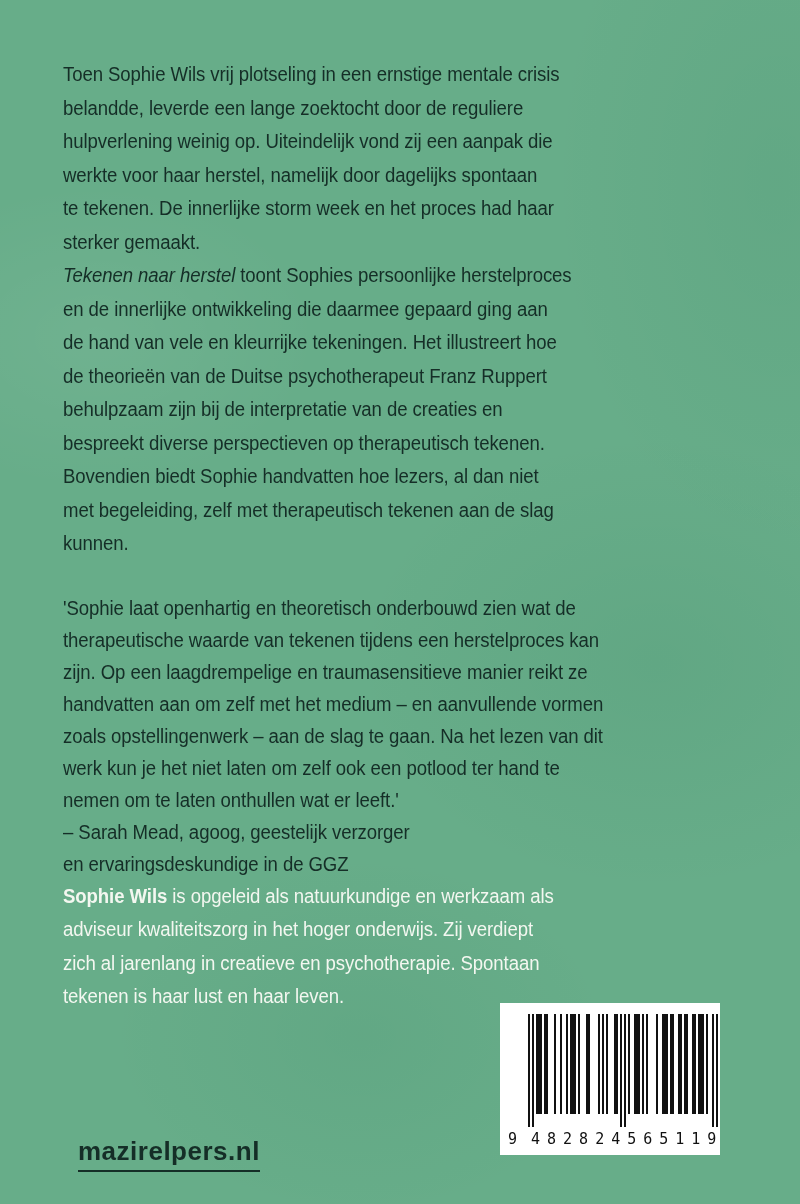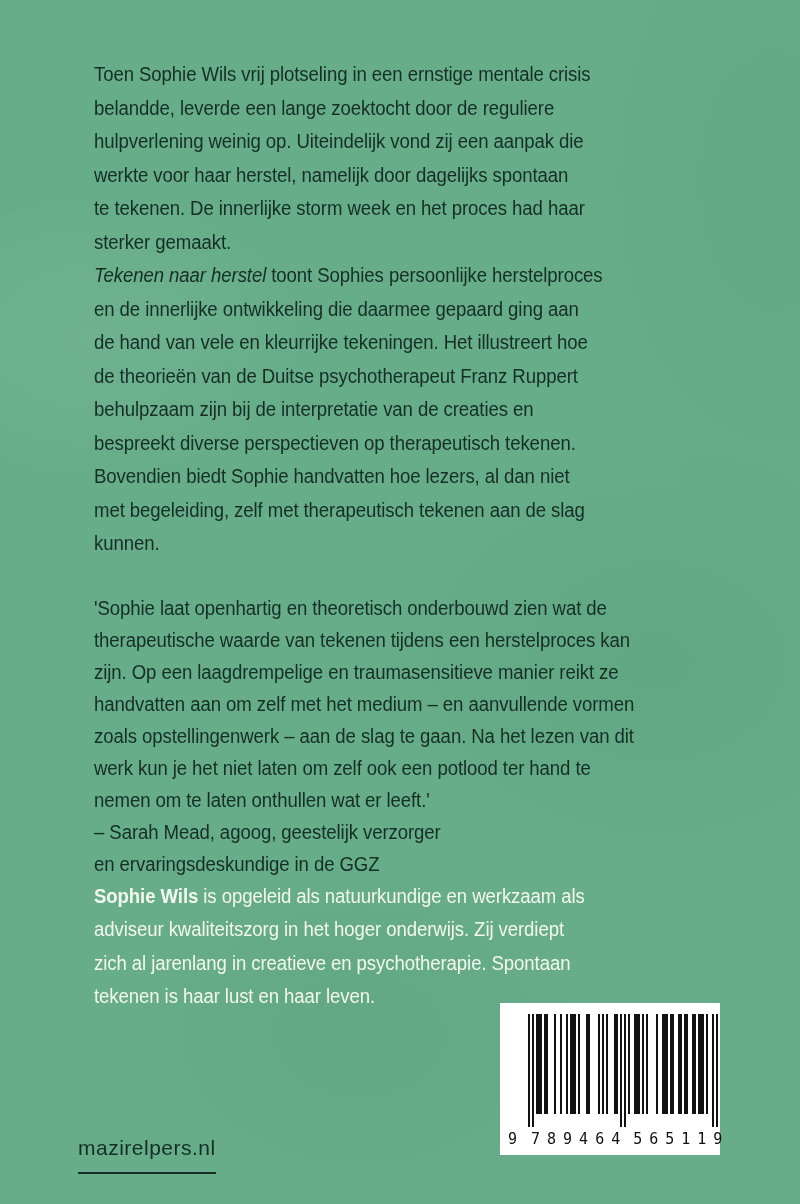--- a/index.html
+++ b/index.html
@@ -10,21 +10,21 @@
     overflow:hidden;
     font-family:"Liberation Sans", sans-serif;
     background:
       radial-gradient(ellipse 320px 220px at 12% 28%, rgba(255,255,255,0.06), transparent 70%),
       radial-gradient(ellipse 420px 320px at 82% 55%, rgba(0,70,45,0.06), transparent 72%),
       radial-gradient(ellipse 360px 260px at 45% 86%, rgba(0,70,45,0.05), transparent 70%),
       radial-gradient(ellipse 300px 500px at 97% 15%, rgba(0,70,45,0.05), transparent 75%),
       #67ad89;
   }
   .copy {
-    position:absolute; left:94px; top:58px; width:680px;
+    position:absolute; left:63px; top:58px; width:680px;
   }
   .block { margin:0; }
   .block.quote { margin-top:31px; }
   .line {
     white-space:nowrap;
     font-size:20px;
     line-height:33.5px;
     letter-spacing:-0.1px;
     color:#152e27;
     transform:scaleX(0.93);
@@ -50,29 +50,30 @@
   .bc-module.bar { background:#111111; }
   .bc-module.bar.guard { height:113px; }
   .bc-digits {
     position:absolute; left:0; bottom:7px; width:220px;
     display:flex; align-items:baseline;
     font-family:"DejaVu Sans Mono", monospace;
     font-size:15px; color:#111111;
   }
   .bc-d0 { margin-left:8px; }
   .bc-d1 { margin-left:14px; letter-spacing:7px; }
-  .bc-d2 { margin-left:6px;  letter-spacing:7px; }
+  .bc-d2 {  letter-spacing:7px; }
 
   .footer-link {
     position:absolute; left:78px; top:1136px;
-    font-size:21px; letter-spacing:0.5px;
+    font-size:26px; letter-spacing:0.5px;
     color:#152e27; text-decoration:none;
     border-bottom:2.5px solid #152e27;
-    padding-bottom:12px;
+    padding-bottom:3px;
     white-space:nowrap;
+    font-weight:bold;
   }
 </style>
 </head>
 <body>
 
 <div class="page">
 
   <div class="copy" id="copy">
       <div class="block dark">
         <div class="line"><span>Toen Sophie Wils vrij plotseling in een ernstige mentale crisis</span></div>
@@ -205,20 +206,20 @@
         <div class="bc-module"></div>
         <div class="bc-module bar"></div>
         <div class="bc-module"></div>
         <div class="bc-module"></div>
         <div class="bc-module bar guard"></div>
         <div class="bc-module guard"></div>
         <div class="bc-module bar guard"></div>
       </div>
     <div class="bc-digits">
       <span class="bc-d0">9</span>
-      <span class="bc-d1">789464</span>
+      <span class="bc-d1">482824</span>
       <span class="bc-d2">565119</span>
     </div>
   </div>
 
   <a class="footer-link" href="#">mazirelpers.nl</a>
 
 </div>
 
 </body></html>

